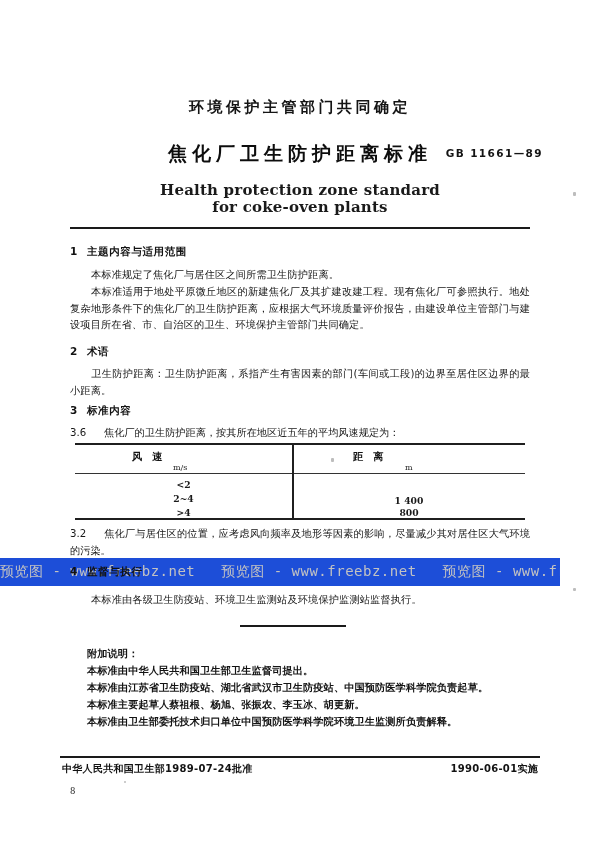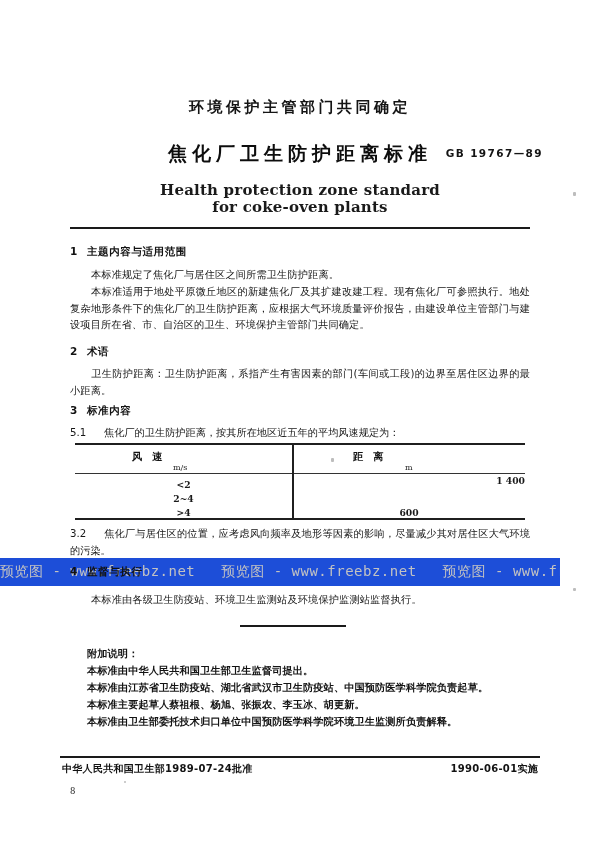--- a/index.html
+++ b/index.html
@@ -271,21 +271,21 @@
 </style>
 </head>
 <body>
 
 <div class="page">
 
   <div class="national-title">环境保护主管部门共同确定</div>
 
   <div class="std-title-row">
     <div class="std-title">焦化厂卫生防护距离标准</div>
-    <div class="std-number">GB 19767—89</div>
+    <div class="std-number">GB 11661—89</div>
   </div>
 
   <div class="en-title en-title-1">Health protection zone standard</div>
   <div class="en-title en-title-2">for coke-oven plants</div>
 
   <div class="rule-top"></div>
 
   <div class="h2" style="left:70px; top:245px;">
     <span class="num">1</span><span>主题内容与适用范围</span>
   </div>
@@ -304,42 +304,42 @@
 
   <div class="para" style="top:366px;">
     <span class="indent"></span><span>卫生防护距离：卫生防护距离，系指产生有害因素的部门(车间或工段)的边界至居住区边界的最小距离。</span>
   </div>
 
   <div class="h2" style="left:70px; top:404px;">
     <span class="num">3</span><span>标准内容</span>
   </div>
 
   <div class="clause" style="top:425px;">
-    <span class="cnum">5.1</span><span>焦化厂的卫生防护距离，按其所在地区近五年的平均风速规定为：</span>
+    <span class="cnum">3.6</span><span>焦化厂的卫生防护距离，按其所在地区近五年的平均风速规定为：</span>
   </div>
 
   <div class="tbl">
     <div class="hline t"></div>
     <div class="hline m"></div>
     <div class="hline b"></div>
     <div class="vline"></div>
 
     <div class="colhead" style="left:57px; top:7px;">风速</div>
     <div class="colunit" style="left:98px; top:20px;">m/s</div>
 
     <div class="colhead" style="left:278px; top:7px;">距离</div>
     <div class="colunit" style="left:330px; top:20px;">m</div>
 
     <div class="cell left" style="top:36px;">&lt;2</div>
-    <div class="cell right" style="top:32px;text-align:right;">1 400</div>
+    <div class="cell right" style="top:52px;">1 400</div>
 
     <div class="cell left" style="top:50px;">2~4</div>
 
     <div class="cell left" style="top:64px;">&gt;4</div>
-    <div class="cell right" style="top:64px;">600</div>
+    <div class="cell right" style="top:64px;">800</div>
   </div>
 
   <div class="clause" style="top:526px;">
     <span class="cnum">3.2</span><span>焦化厂与居住区的位置，应考虑风向频率及地形等因素的影响，尽量减少其对居住区大气环境的污染。</span>
   </div>
 
   <div class="h2" style="left:70px; top:565px; z-index:3;">
     <span class="num">4</span><span>监督与执行</span>
   </div>
 

